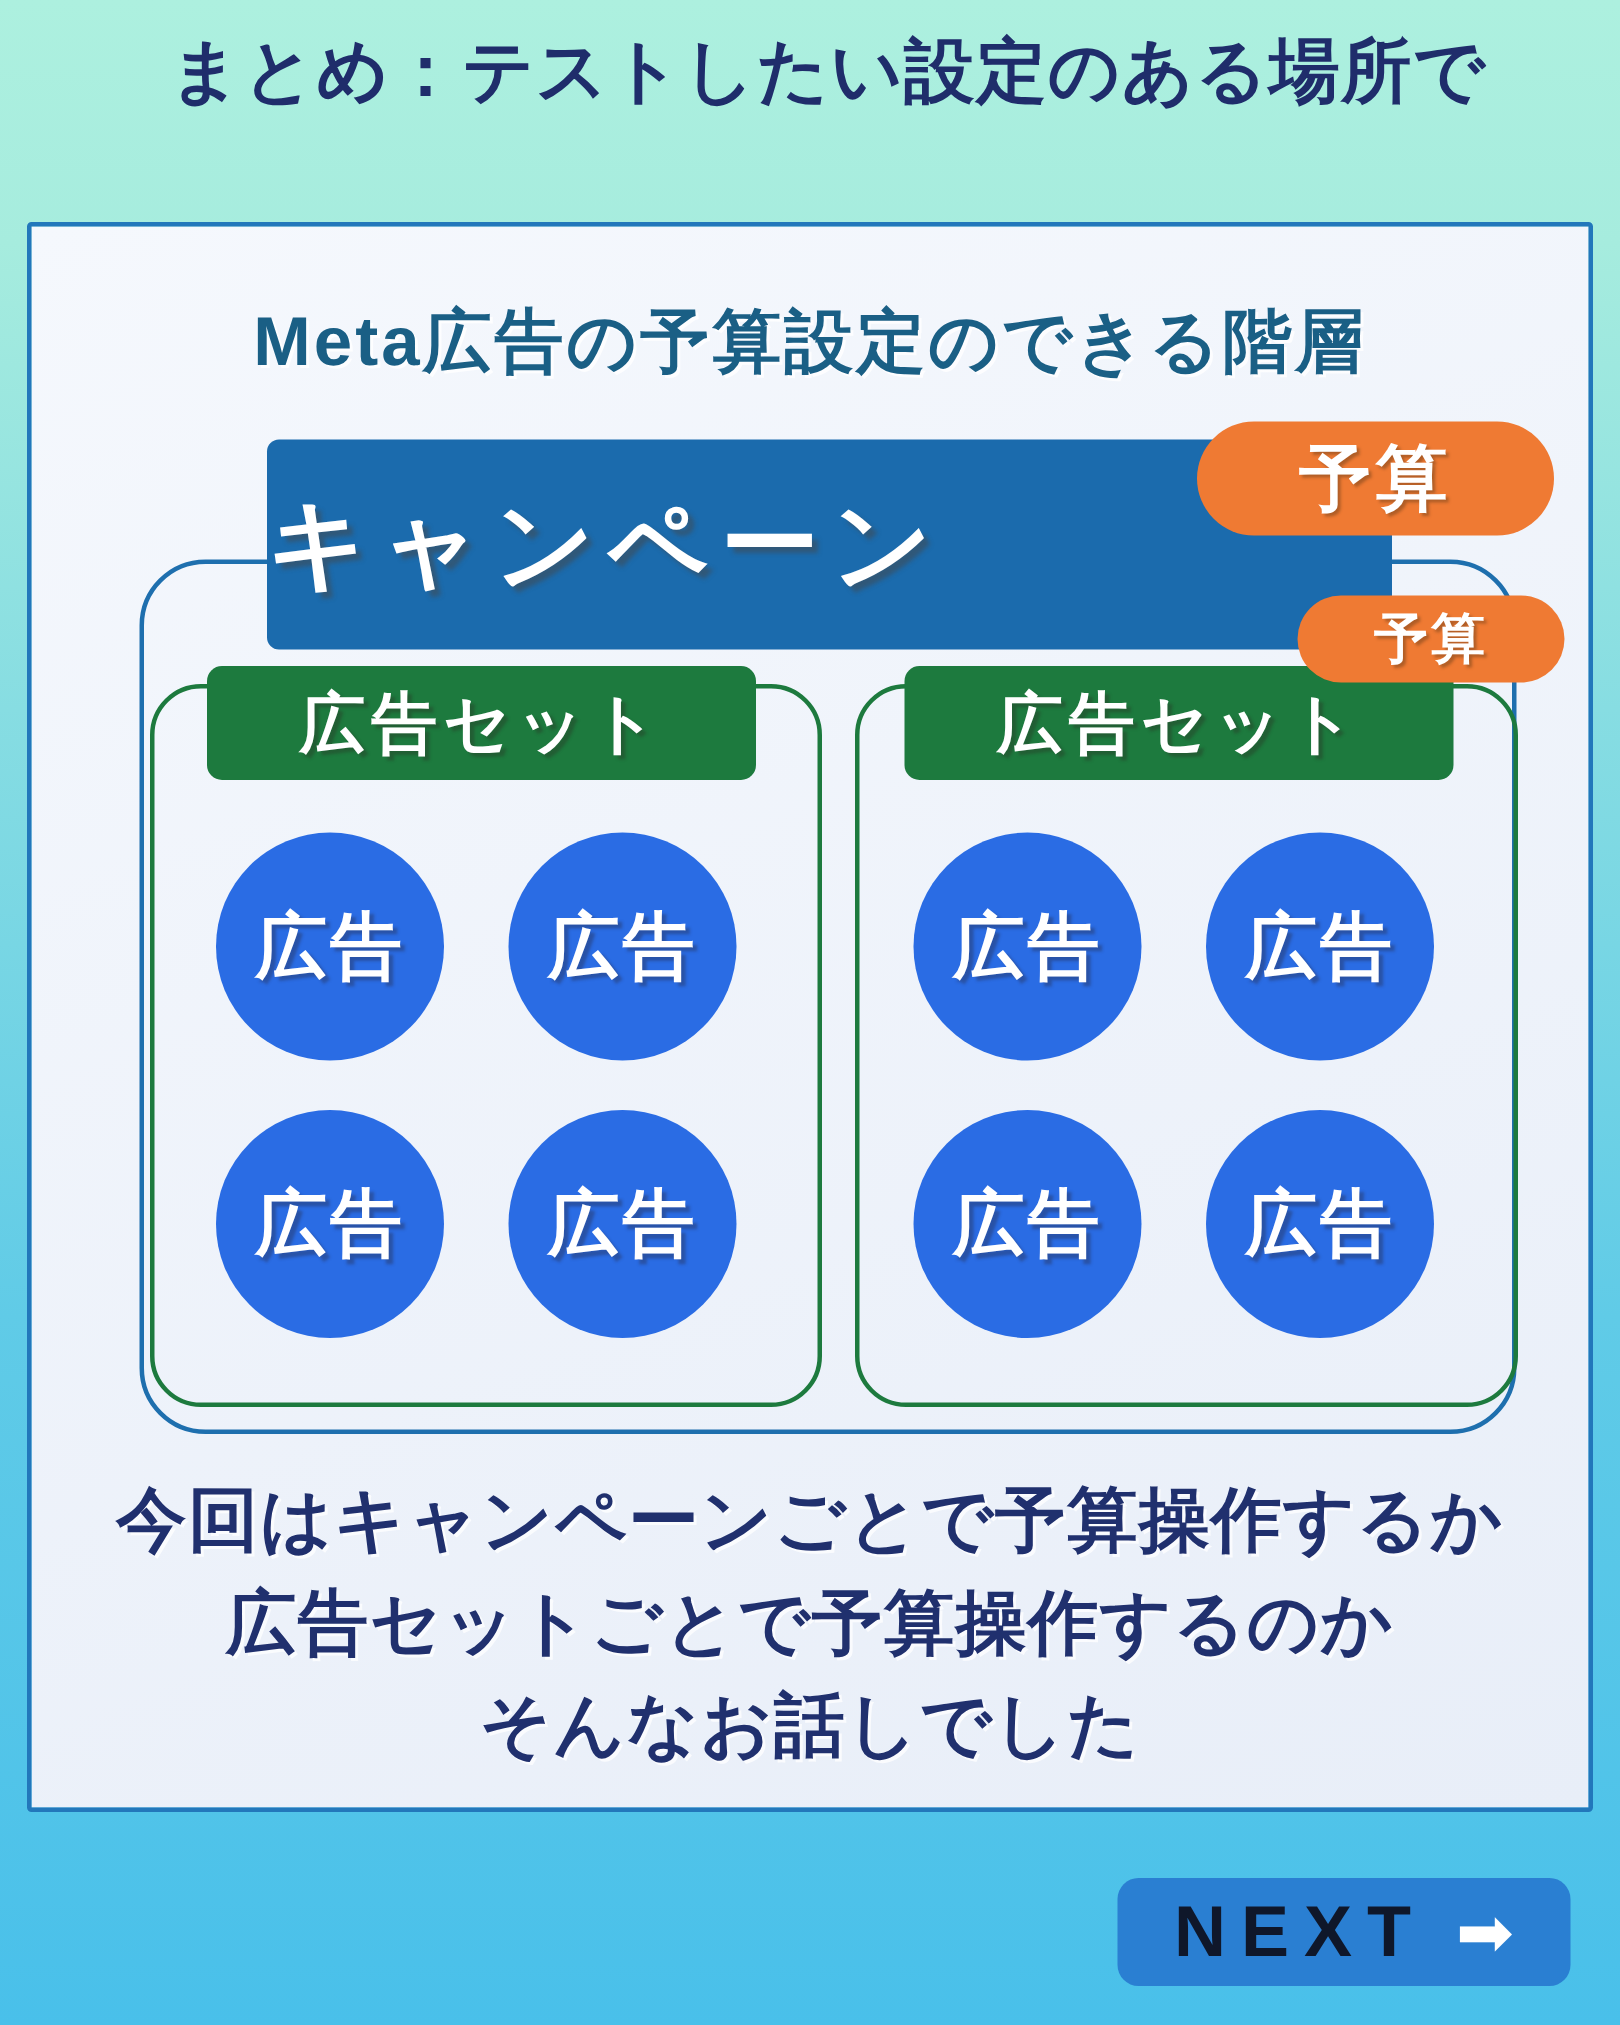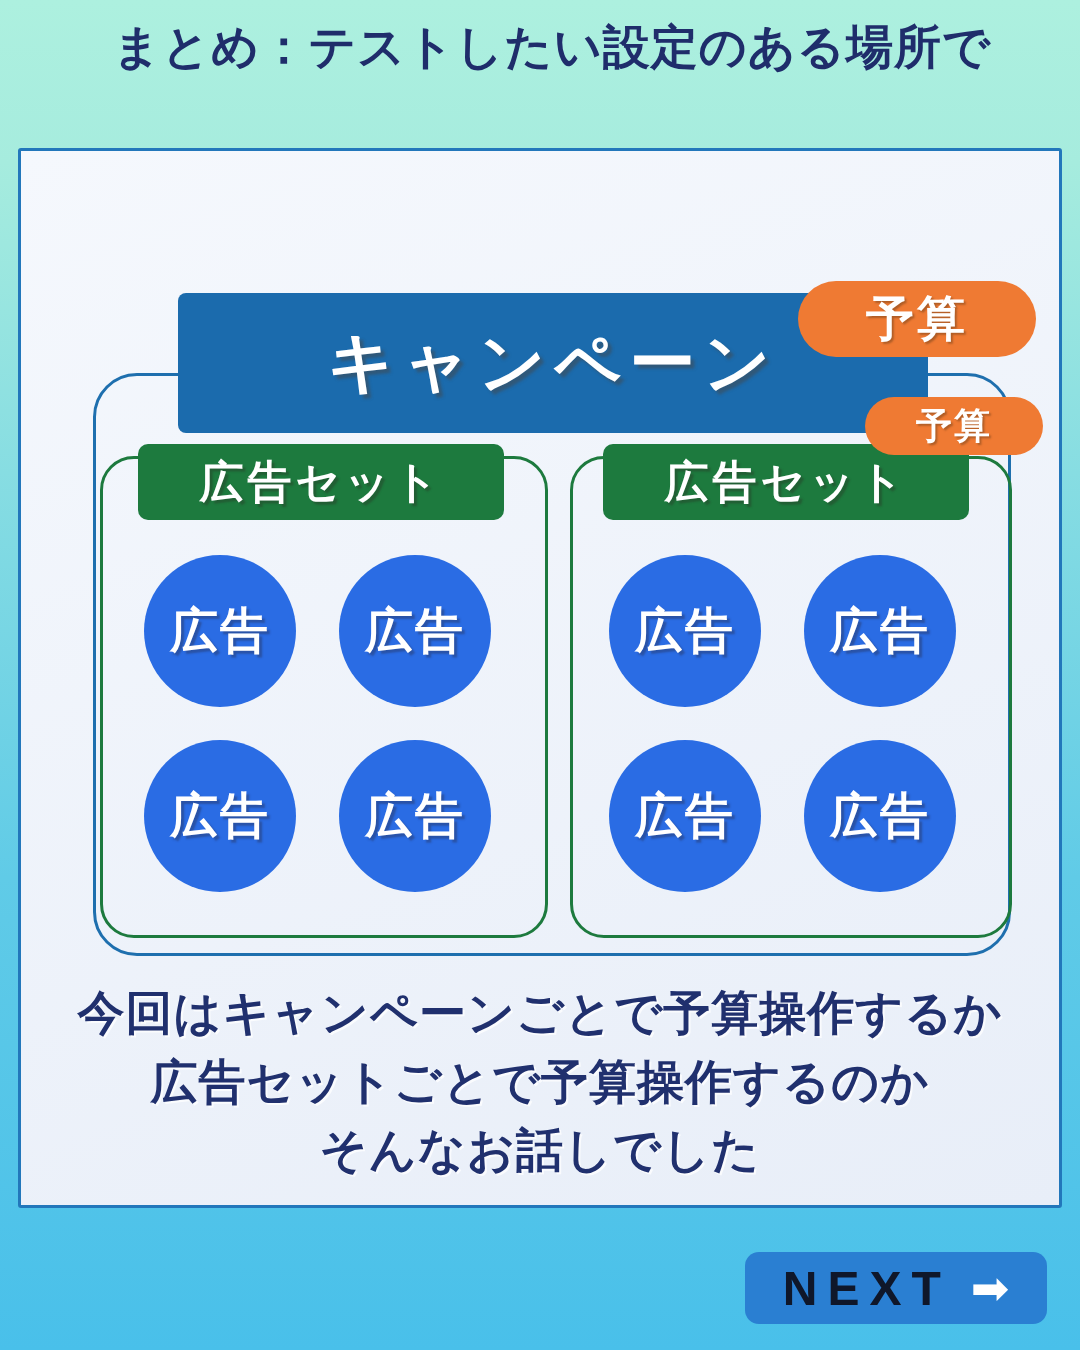--- a/index.html
+++ b/index.html
@@ -40,21 +40,21 @@
     position: absolute; left: 72px; top: 222px;
     width: 918px; height: 583px;
     border: 3px solid #1e6fae; border-radius: 44px;
     z-index: 1;
   }
 
   .campaign-box {
     position: absolute; left: 157px; top: 142px;
     width: 750px; height: 140px;
     background: #1b6bad; border-radius: 8px;
-    display: flex; align-items: center; justify-content: center;
+    display: flex; align-items: center; justify-content: flex-start;
     z-index: 2;
   }
   .campaign-box span {
     color: #ffffff; font-size: 66px; font-weight: 700;
     letter-spacing: 8px;
     text-shadow: 4px 4px 3px rgba(70,70,70,0.5);
   }
 
   .budget-pill {
     position: absolute; background: #ef7a33; border-radius: 40px;
@@ -137,20 +137,21 @@
 <body>
 
 <div class="page">
 
   <header class="header">
     <div class="header-line">まとめ：テストしたい設定のある場所で</div>
   </header>
 
   <section class="card">
 
+    <div class="diagram-title">Meta広告の予算設定のできる階層</div>
 
     <div class="outer-box"></div>
 
     <div class="campaign-box">
       <span>キャンペーン</span>
     </div>
 
     <div class="budget-pill pill-large">
       <span>予算</span>
     </div>

